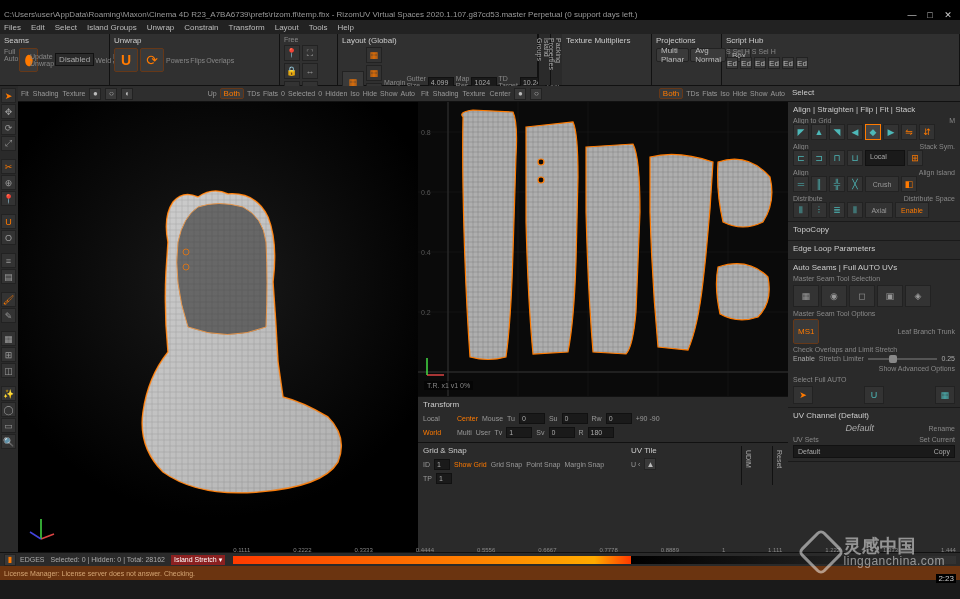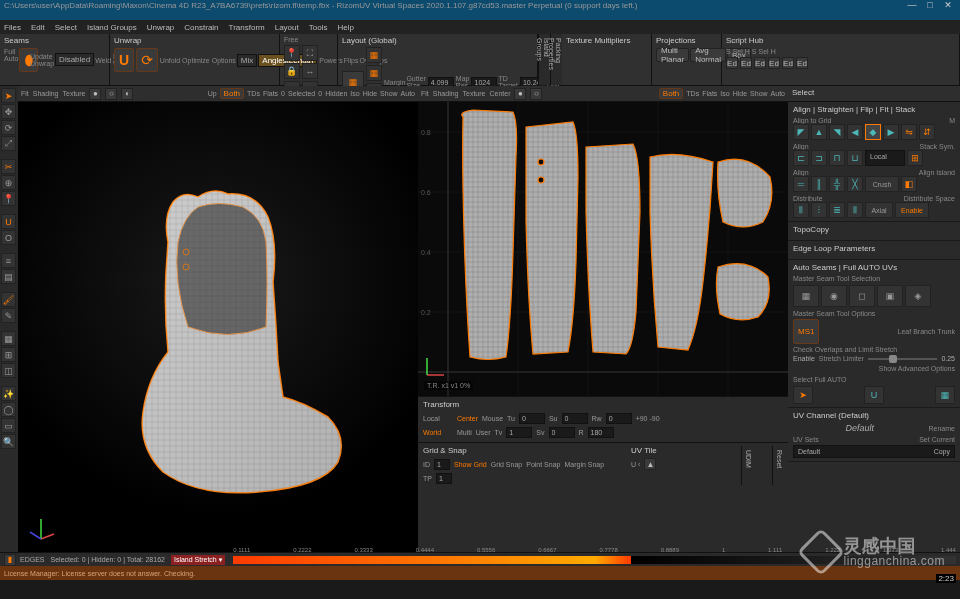--- a/index.html
+++ b/index.html
@@ -1,17 +1,17 @@
 <!DOCTYPE html>
 <html><head>
 <meta charset="utf-8">
 <style>
 *{margin:0;padding:0;box-sizing:border-box;font-family:"Segoe UI",Arial,sans-serif;user-select:none}
 body{width:960px;height:599px;background:#1a1a1a;color:#aaa;font-size:9px;overflow:hidden;position:relative}
-.titlebar{height:14px;background:#0c4a6e;display:flex;align-items:flex-end;padding:10px 4px;font-size:8px;color:#999}
+.titlebar{height:14px;background:#000000;display:flex;align-items:flex-start;padding:10px 4px;font-size:8px;color:#999}
 .titlebar .wc{margin-left:auto;display:flex;gap:2px}
 .titlebar .wc span{width:16px;height:10px;display:flex;align-items:center;justify-content:center;color:#ccc;font-size:9px}
 .menubar{height:14px;background:#222;display:flex;padding:0 4px;gap:10px;align-items:center;font-size:8px;color:#bbb}
 .menubar span{cursor:pointer}
 .toolrow{height:52px;background:#303030;display:flex;border-bottom:1px solid #111}
 .panel{border-right:1px solid #111;padding:2px 4px;display:flex;flex-direction:column;gap:2px}
 .panel-title{font-size:8px;color:#ccc;height:10px}
 .btn{background:#3a3a3a;border:1px solid #222;padding:2px 4px;font-size:8px;color:#bbb;border-radius:2px;cursor:pointer;height:14px;display:flex;align-items:center}
 .btn.orange{color:#ff7a00;border-color:#663818}
 .btn.big{width:24px;height:24px;font-size:14px;justify-content:center}
@@ -117,29 +117,20 @@
         </div>
       </div>
     </div>
   </div>
 
   <div class="panel" style="width:170px">
     <div class="panel-title">Unwrap</div>
     <div class="row">
       <div class="btn big orange" style="font-weight:bold">U</div>
       <div class="btn big orange">⟳</div>
-      <div class="col" style="flex:1">
-        <div class="row tiny">
-          <span>Unfold</span>
-          <span>Optimize</span>
-          <span>Options</span>
-        </div>
-        <div class="dropdown">Mix</div>
-        <div class="dropdown" style="background:#6b5020;color:#fff">Angles|Length</div>
-      </div>
       <div class="col tiny">
         <span>Powers</span>
         <span>Flips</span>
         <span>Overlaps</span>
       </div>
     </div>
   </div>
 
   <div class="panel" style="width:58px">
     <div class="panel-title tiny">Free</div>

